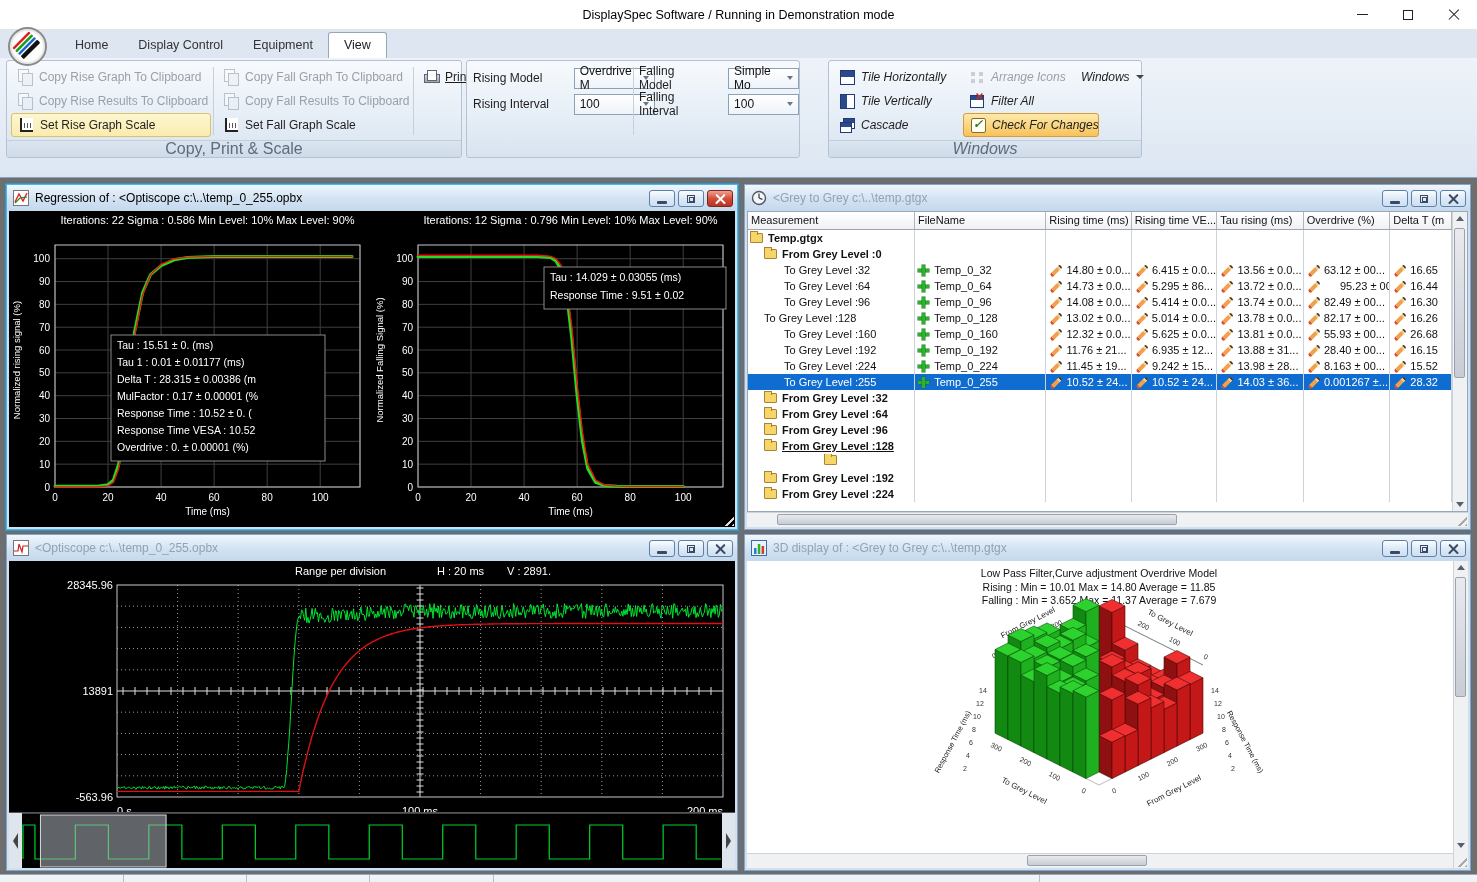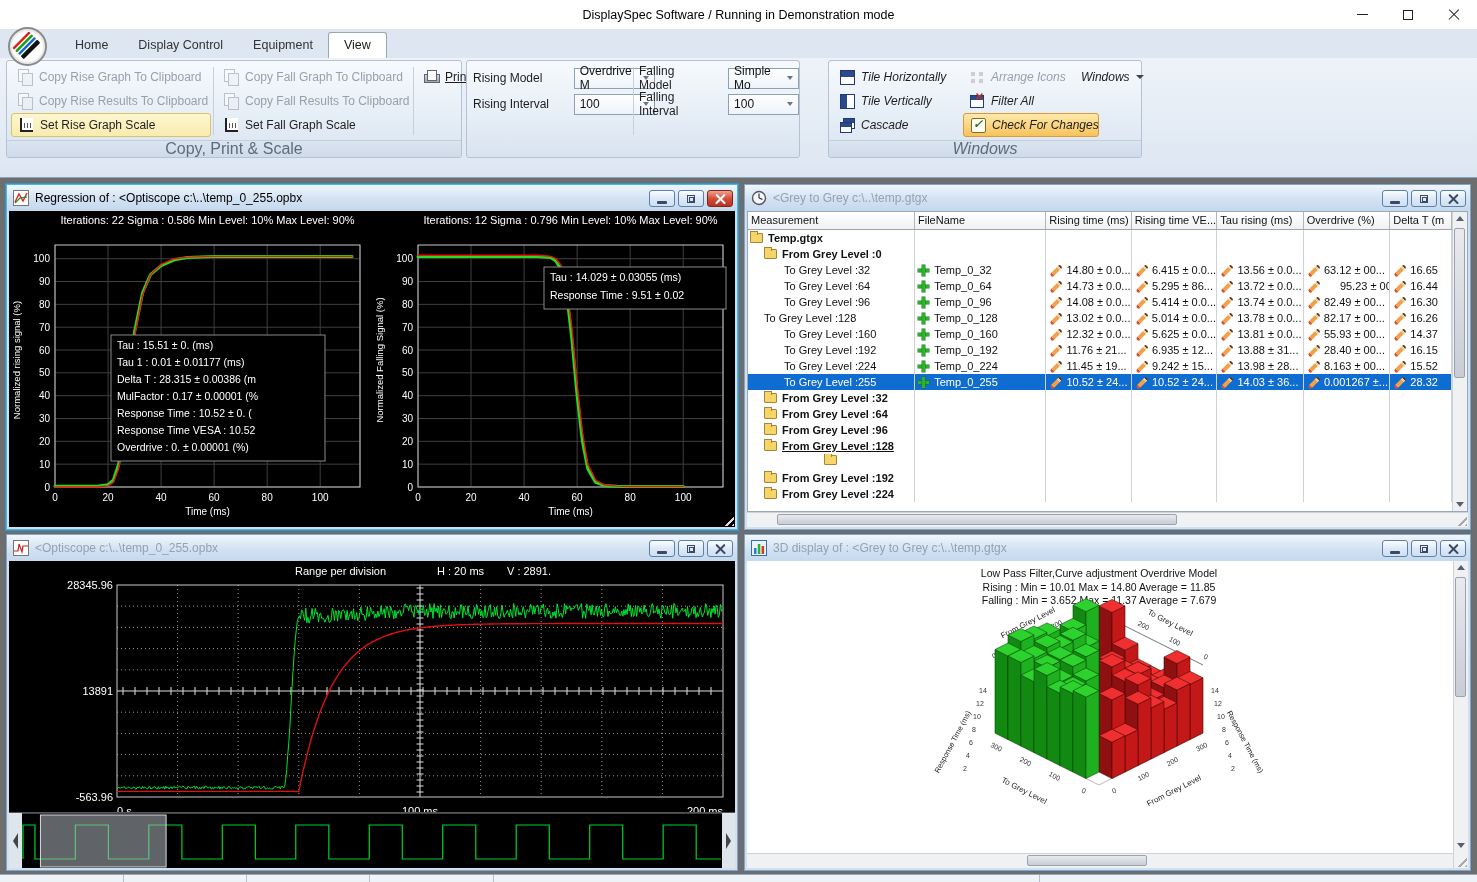--- a/index.html
+++ b/index.html
@@ -605,21 +605,21 @@
                 <div class="gtg-cell" style="width: 87px;">
                   <span class="ic-pencil"></span>
                   <span>13.81 ± 0.0...</span>
                 </div>
                 <div class="gtg-cell" style="width: 87px;">
                   <span class="ic-pencil"></span>
                   <span>55.93 ± 00...</span>
                 </div>
                 <div class="gtg-cell" style="width: 62px;">
                   <span class="ic-pencil"></span>
-                  <span>14.37</span>
+                  <span>26.68</span>
                 </div>
               </div>
               <div class="gtg-row">
                 <div class="gtg-cell" style="width: 168px; padding-left: 36px;">
                   <span>To Grey Level :192</span>
                 </div>
                 <div class="gtg-cell" style="width: 132px;">
                   <span class="ic-plus"></span>
                   <span>Temp_0_192</span>
                 </div>

